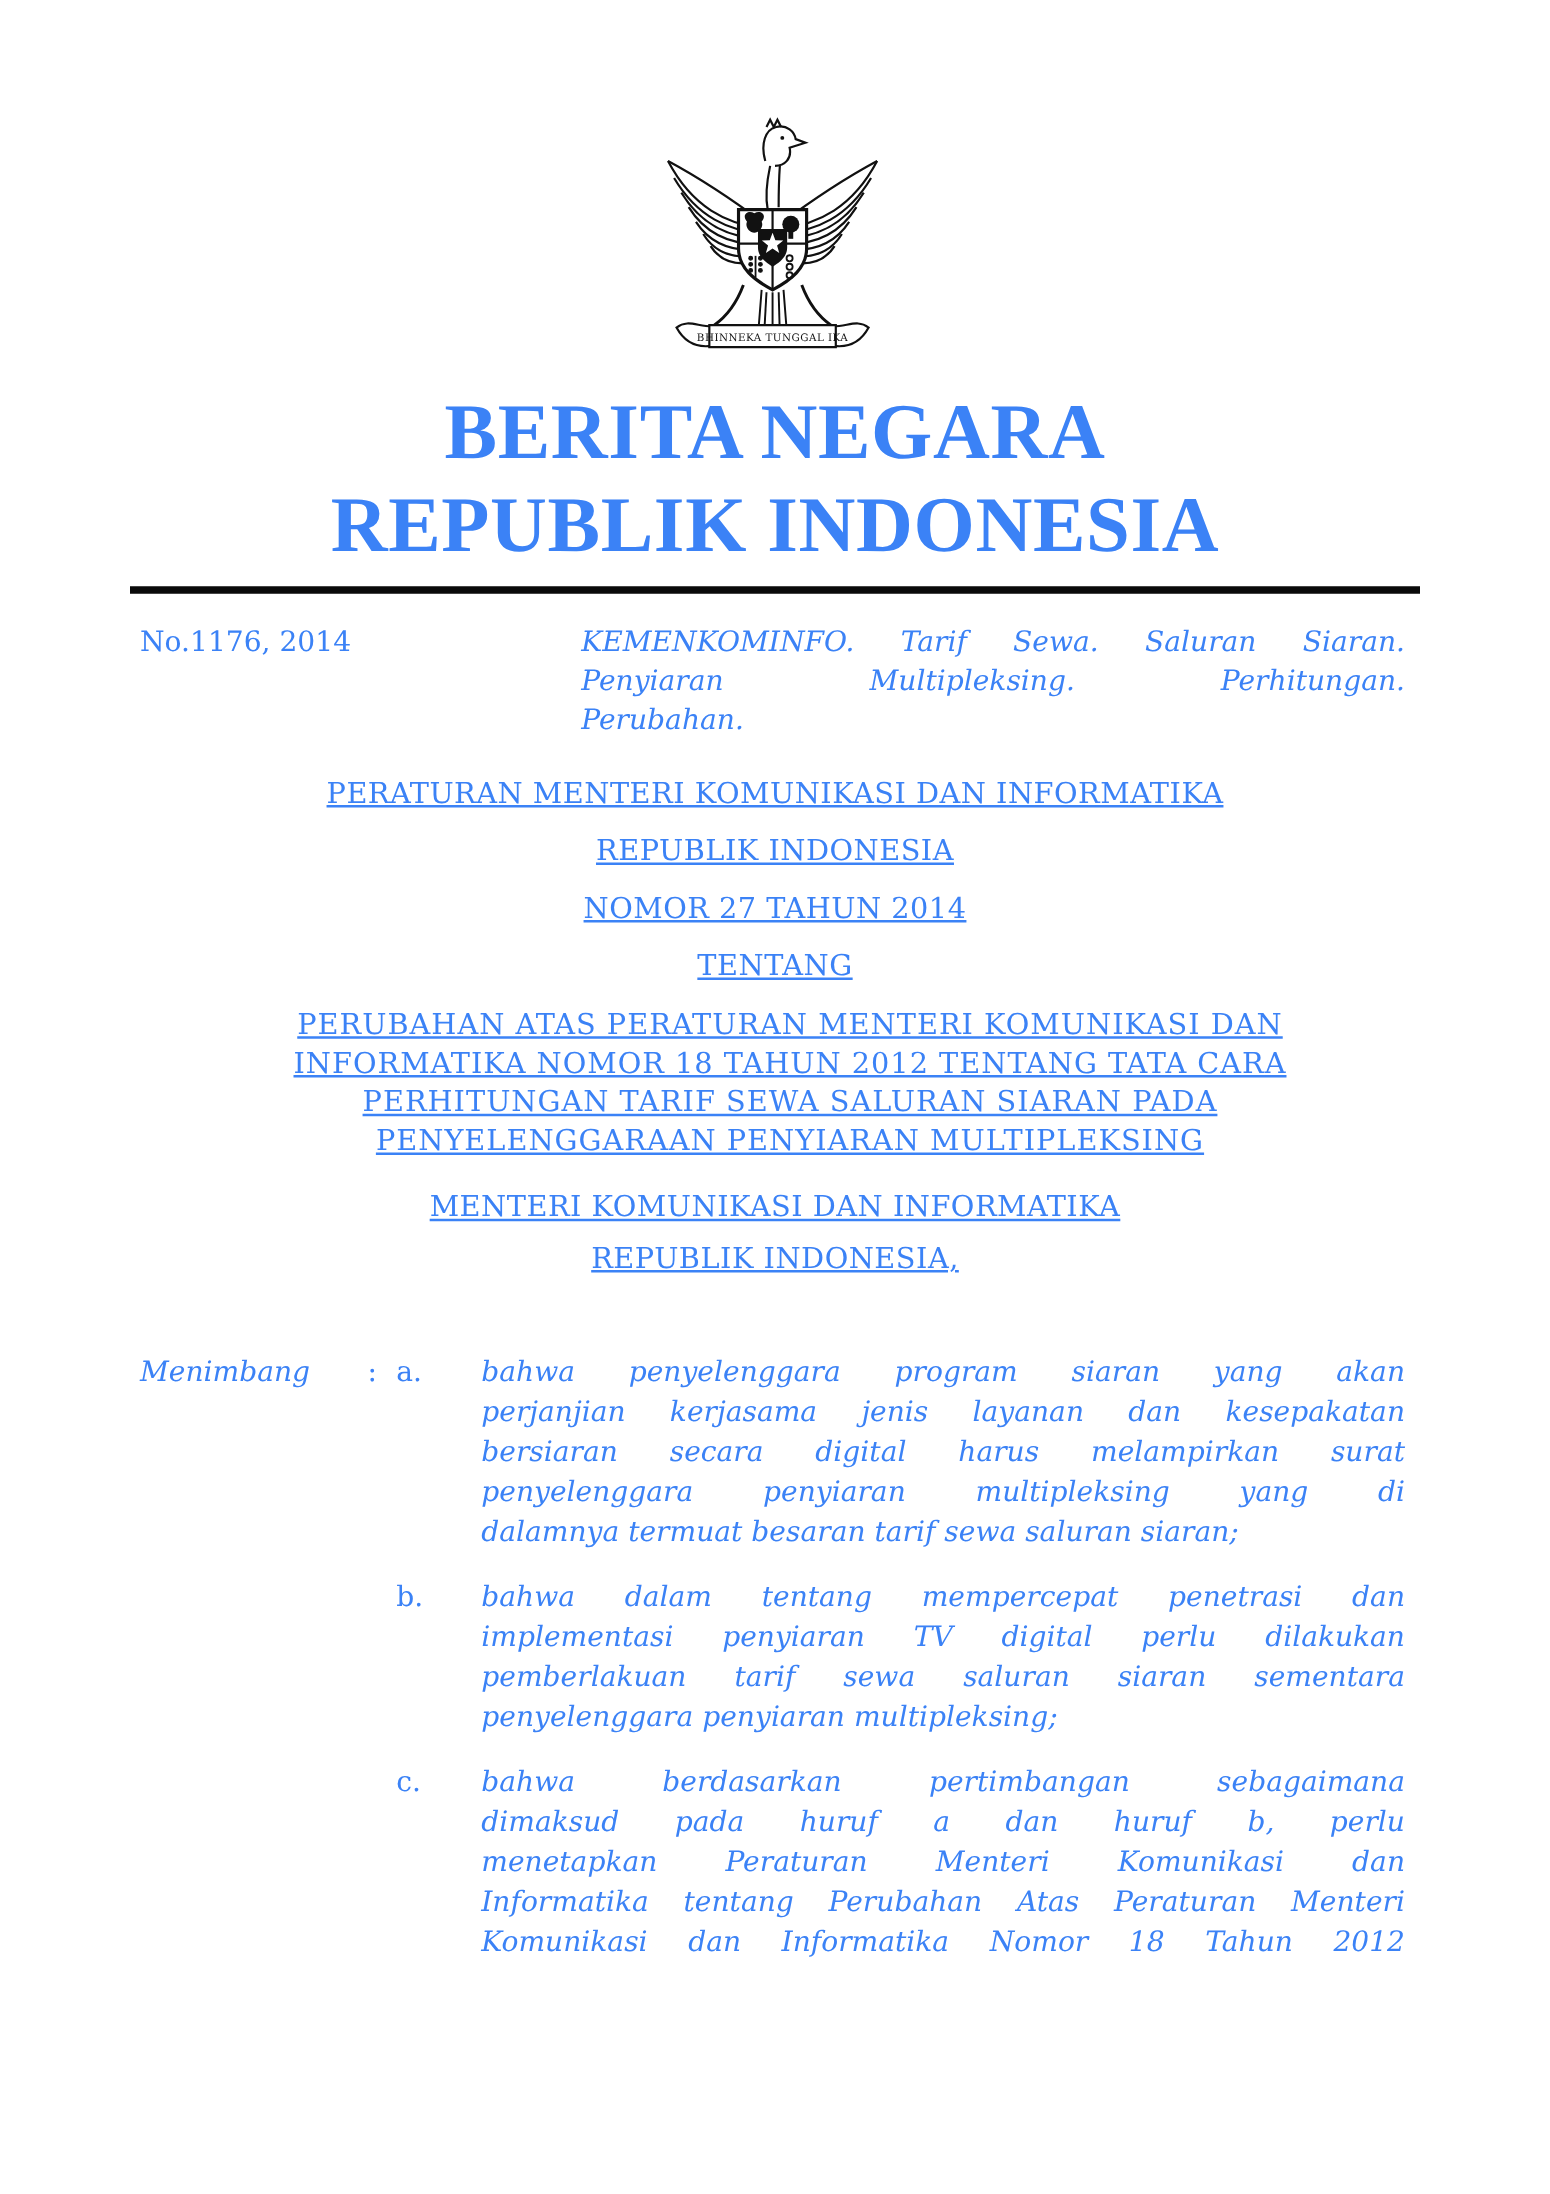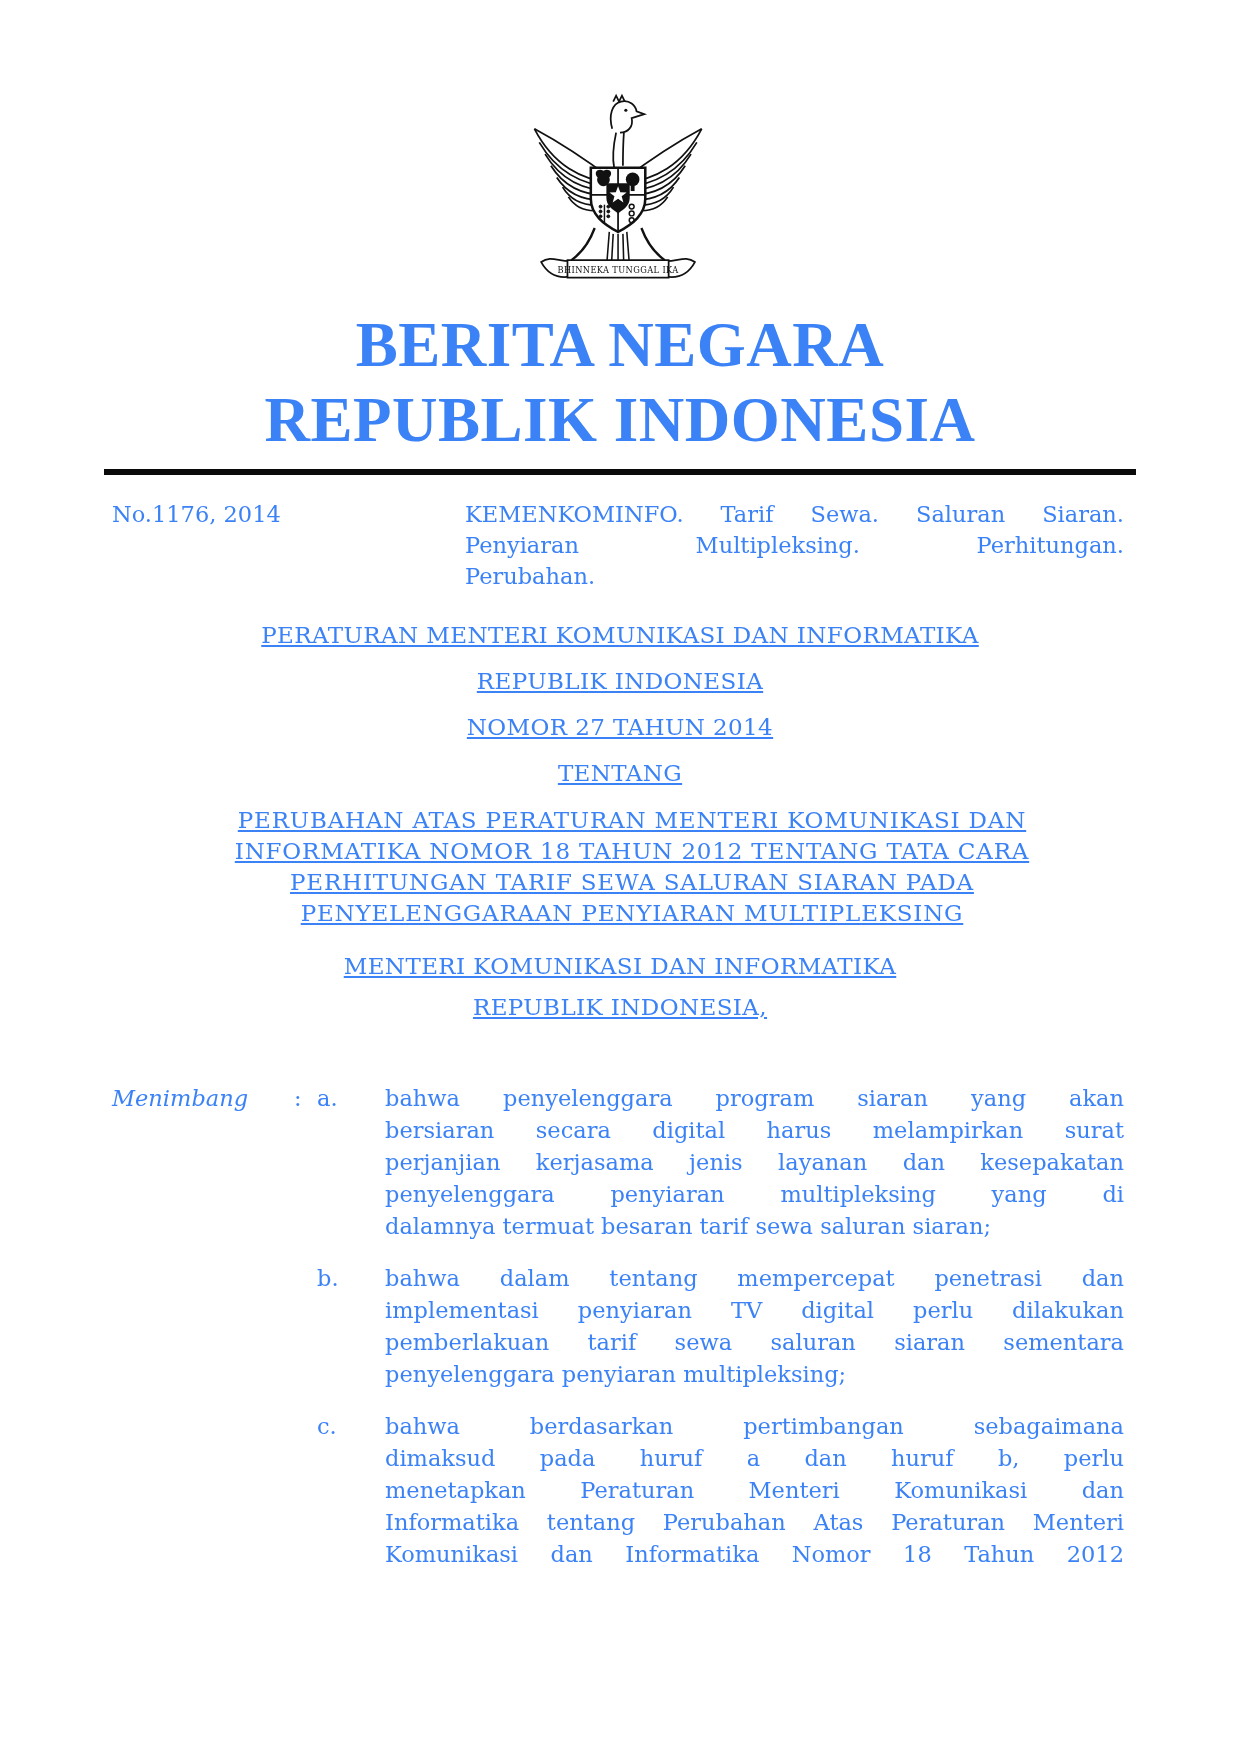--- a/index.html
+++ b/index.html
@@ -61,21 +61,21 @@
     position:relative;
     margin:59px 116px 0 112px;
     font-size:22.5px;
   }
   .consider-label { position:absolute; left:0; top:0; line-height:32px;font-style:italic; }
   .consider-colon { position:absolute; left:182px; top:0; line-height:32px; }
   .items { margin-left:205px; }
   .item { display:flex; margin-bottom:20px; }
   .item-marker { width:68px; flex:none; line-height:32px; }
   .item-body { flex:1; }
-  .tline { line-height:32px; white-space:nowrap; }
+  .tline { line-height:32px; white-space:nowrap;font-style:italic; }
   .stretch { text-align:justify; text-align-last:justify; white-space:normal; }
 </style>
 </head>
 <body>
 
 <div class="page">
 
   <div class="emblem-wrap">
     <svg viewBox="0 0 200 220" width="200" height="214">
 
@@ -192,22 +192,22 @@
   </div>
 
   <div class="consider">
     <div class="consider-label">Menimbang</div>
     <div class="consider-colon">:</div>
     <div class="items">
       <div class="item">
         <div class="item-marker">a.</div>
         <div class="item-body">
             <div class="tline stretch">bahwa penyelenggara program siaran yang akan</div>
+            <div class="tline stretch">perjanjian kerjasama jenis layanan dan kesepakatan</div>
             <div class="tline stretch">bersiaran secara digital harus melampirkan surat</div>
-            <div class="tline stretch">perjanjian kerjasama jenis layanan dan kesepakatan</div>
             <div class="tline stretch">penyelenggara penyiaran multipleksing yang di</div>
             <div class="tline">dalamnya termuat besaran tarif sewa saluran siaran;</div>
           </div>
       </div>
       <div class="item">
         <div class="item-marker">b.</div>
         <div class="item-body">
             <div class="tline stretch">bahwa dalam tentang mempercepat penetrasi dan</div>
             <div class="tline stretch">implementasi penyiaran TV digital perlu dilakukan</div>
             <div class="tline stretch">pemberlakuan tarif sewa saluran siaran sementara</div>

